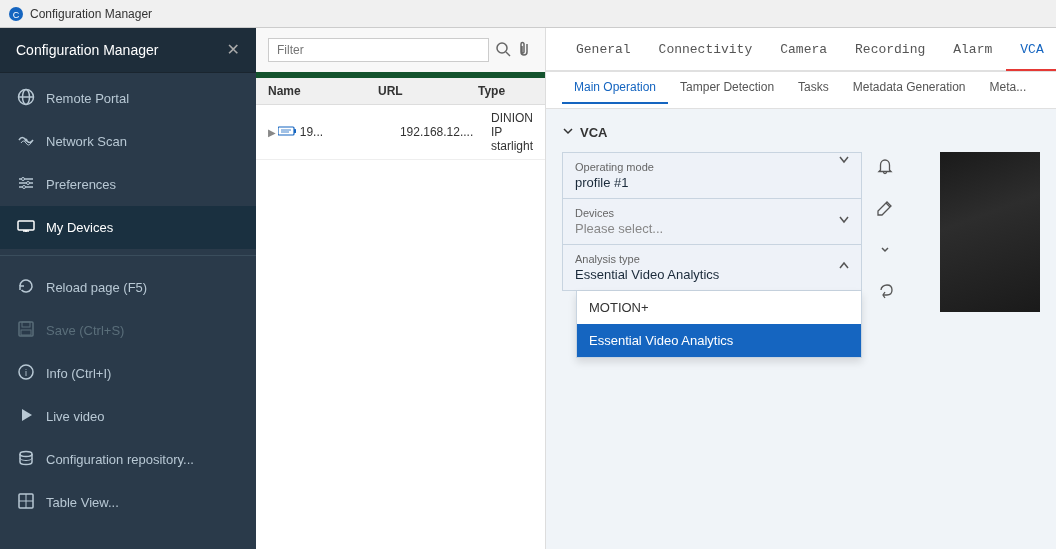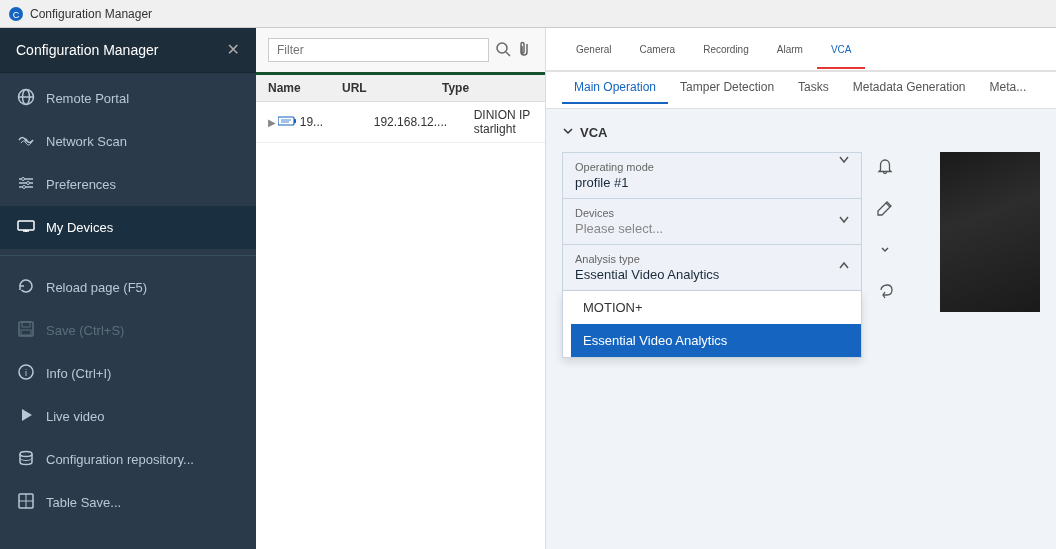--- a/index.html
+++ b/index.html
@@ -56,60 +56,60 @@
 
     
     .device-panel {
       width: 290px; min-width: 290px;
       border-right: 1px solid #ddd;
       display: flex; flex-direction: column;
       background: #fff;
     }
     .filter-bar {
       display: flex; align-items: center; gap: 6px;
-      padding: 10px 12px; border-bottom: 3px solid #14532d;
+      padding: 10px 12px; border-bottom: 6px solid #14532d;
       background: #f8f8f8;
     }
     .filter-input {
       flex: 1; border: 1px solid #ccc; padding: 4px 8px;
       font-size: 12px; outline: none; background: #fff;
       color: #aaa;
     }
     .filter-icon { color: #666; font-size: 14px; cursor: pointer; }
 
     .device-table { flex: 1; overflow-y: auto; }
     .table-header {
       display: flex; padding: 6px 12px;
       background: #f0f0f0; border-bottom: 1px solid #ddd;
       font-size: 12px; font-weight: 600; color: #333;
     }
-    .col-name { width: 74px; }
+    .col-name { width: 110px; }
     .col-url { width: 100px; }
     .col-type { flex: 1; }
 
     .table-row {
       display: flex; align-items: center; padding: 6px 12px;
       border-bottom: 1px solid #eee; cursor: pointer;
       font-size: 12px; color: #333;
     }
     .expand-icon { color: #888; font-size: 10px; margin-right: 2px; }
 
     
     .detail-panel { flex: 1; display: flex; flex-direction: column; overflow: hidden; }
 
     
     .top-tabs {
       display: flex; align-items: center; gap: 0;
       padding: 0 16px; border-bottom: 2px solid #e0e0e0;
       background: #fff; height: 44px;
     }
     .top-tab {
-      padding: 12px 14px; font-size: 10px; color: #555;
+      padding: 12px 14px; font-size: 13px; color: #555;
       cursor: pointer; border-bottom: 2px solid transparent;
-      margin-bottom: -2px; white-space: nowrap;
+      margin-bottom: -2px; white-space: nowrap; font-family: Liberation Mono, monospace;
     }
     .top-tab.active { color: #1565c0; border-bottom-color: #e53935; font-weight: 500; }
 
     
     .sub-tabs {
       display: flex; align-items: flex-start; gap: 0;
       padding: 0 16px; border-bottom: 1px solid #e0e0e0;
       background: #fff; height: 37px;
     }
     .sub-tab {
@@ -250,21 +250,21 @@
         </div>
 
         <div class="nav-item">
           <span class="nav-icon">
             <svg width="18" height="18" viewBox="0 0 18 18" fill="none">
               <rect x="2" y="2" width="14" height="14" rx="1" stroke="#b8c8d4" stroke-width="1.5"></rect>
               <line x1="9" y1="2" x2="9" y2="16" stroke="#b8c8d4" stroke-width="1"></line>
               <line x1="2" y1="9" x2="16" y2="9" stroke="#b8c8d4" stroke-width="1"></line>
             </svg>
           </span>
-          <span class="nav-label">Table Save...</span>
+          <span class="nav-label">Table View...</span>
         </div>
       </div>
     </div>
   </div>
 
   <div class="content-area">
     <div style="display:flex; flex:1; overflow:hidden;">
 
       <div class="device-panel">
         <div class="filter-bar">
@@ -303,20 +303,21 @@
             <span class="col-url">192.168.12....</span>
             <span class="col-type">DINION IP starlight</span>
           </div>
         </div>
       </div>
 
       <div class="detail-panel">
 
         <div class="top-tabs">
           <div class="top-tab">General</div>
+          <div class="top-tab">Connectivity</div>
           <div class="top-tab">Camera</div>
           <div class="top-tab">Recording</div>
           <div class="top-tab">Alarm</div>
           <div class="top-tab active">VCA</div>
         </div>
 
         <div class="sub-tabs">
           <div class="sub-tab active">Main Operation</div>
           <div class="sub-tab">Tamper Detection</div>
           <div class="sub-tab">Tasks</div>
@@ -368,21 +369,21 @@
                     <div style="font-size:11px; color:#666; margin-bottom:2px;">Analysis type</div>
                     <div style="font-size:13px; color:#1a2a3a; font-weight:500;">Essential Video Analytics</div>
                   </div>
                   <div style="padding:0 10px; cursor:pointer;">
                     <svg width="14" height="14" viewBox="0 0 14 14">
                       <polyline points="3,9 7,4 11,9" stroke="#555" stroke-width="1.5" fill="none"></polyline>
                     </svg>
                   </div>
                 </div>
 
-                <div style="position:absolute; top:100%; left:0; right:0; background:#fff; border:1px solid #c8d4e0; border-top:none; z-index:100; box-shadow:0 4px 8px rgba(0,0,0,0.12);padding-left:8px;">
+                <div style="position:absolute; top:100%; left:14px; right:0; background:#fff; border:1px solid #c8d4e0; border-top:none; z-index:100; box-shadow:0 4px 8px rgba(0,0,0,0.12);">
                   <div style="padding:9px 12px; font-size:13px; color:#333; cursor:pointer;">MOTION+</div>
                   <div style="padding:9px 12px; font-size:13px; background:#1565c0; color:#fff; cursor:pointer;">Essential Video Analytics</div>
                 </div>
               </div>
 
             </div>
 
             <div style="display:flex; flex-direction:column; gap:12px; padding-top:2px; align-items:center;">
               <button style="background:none; border:none; cursor:pointer; color:#555; padding:4px;" title="Notifications">
                 <svg width="18" height="18" viewBox="0 0 18 18" fill="none">

